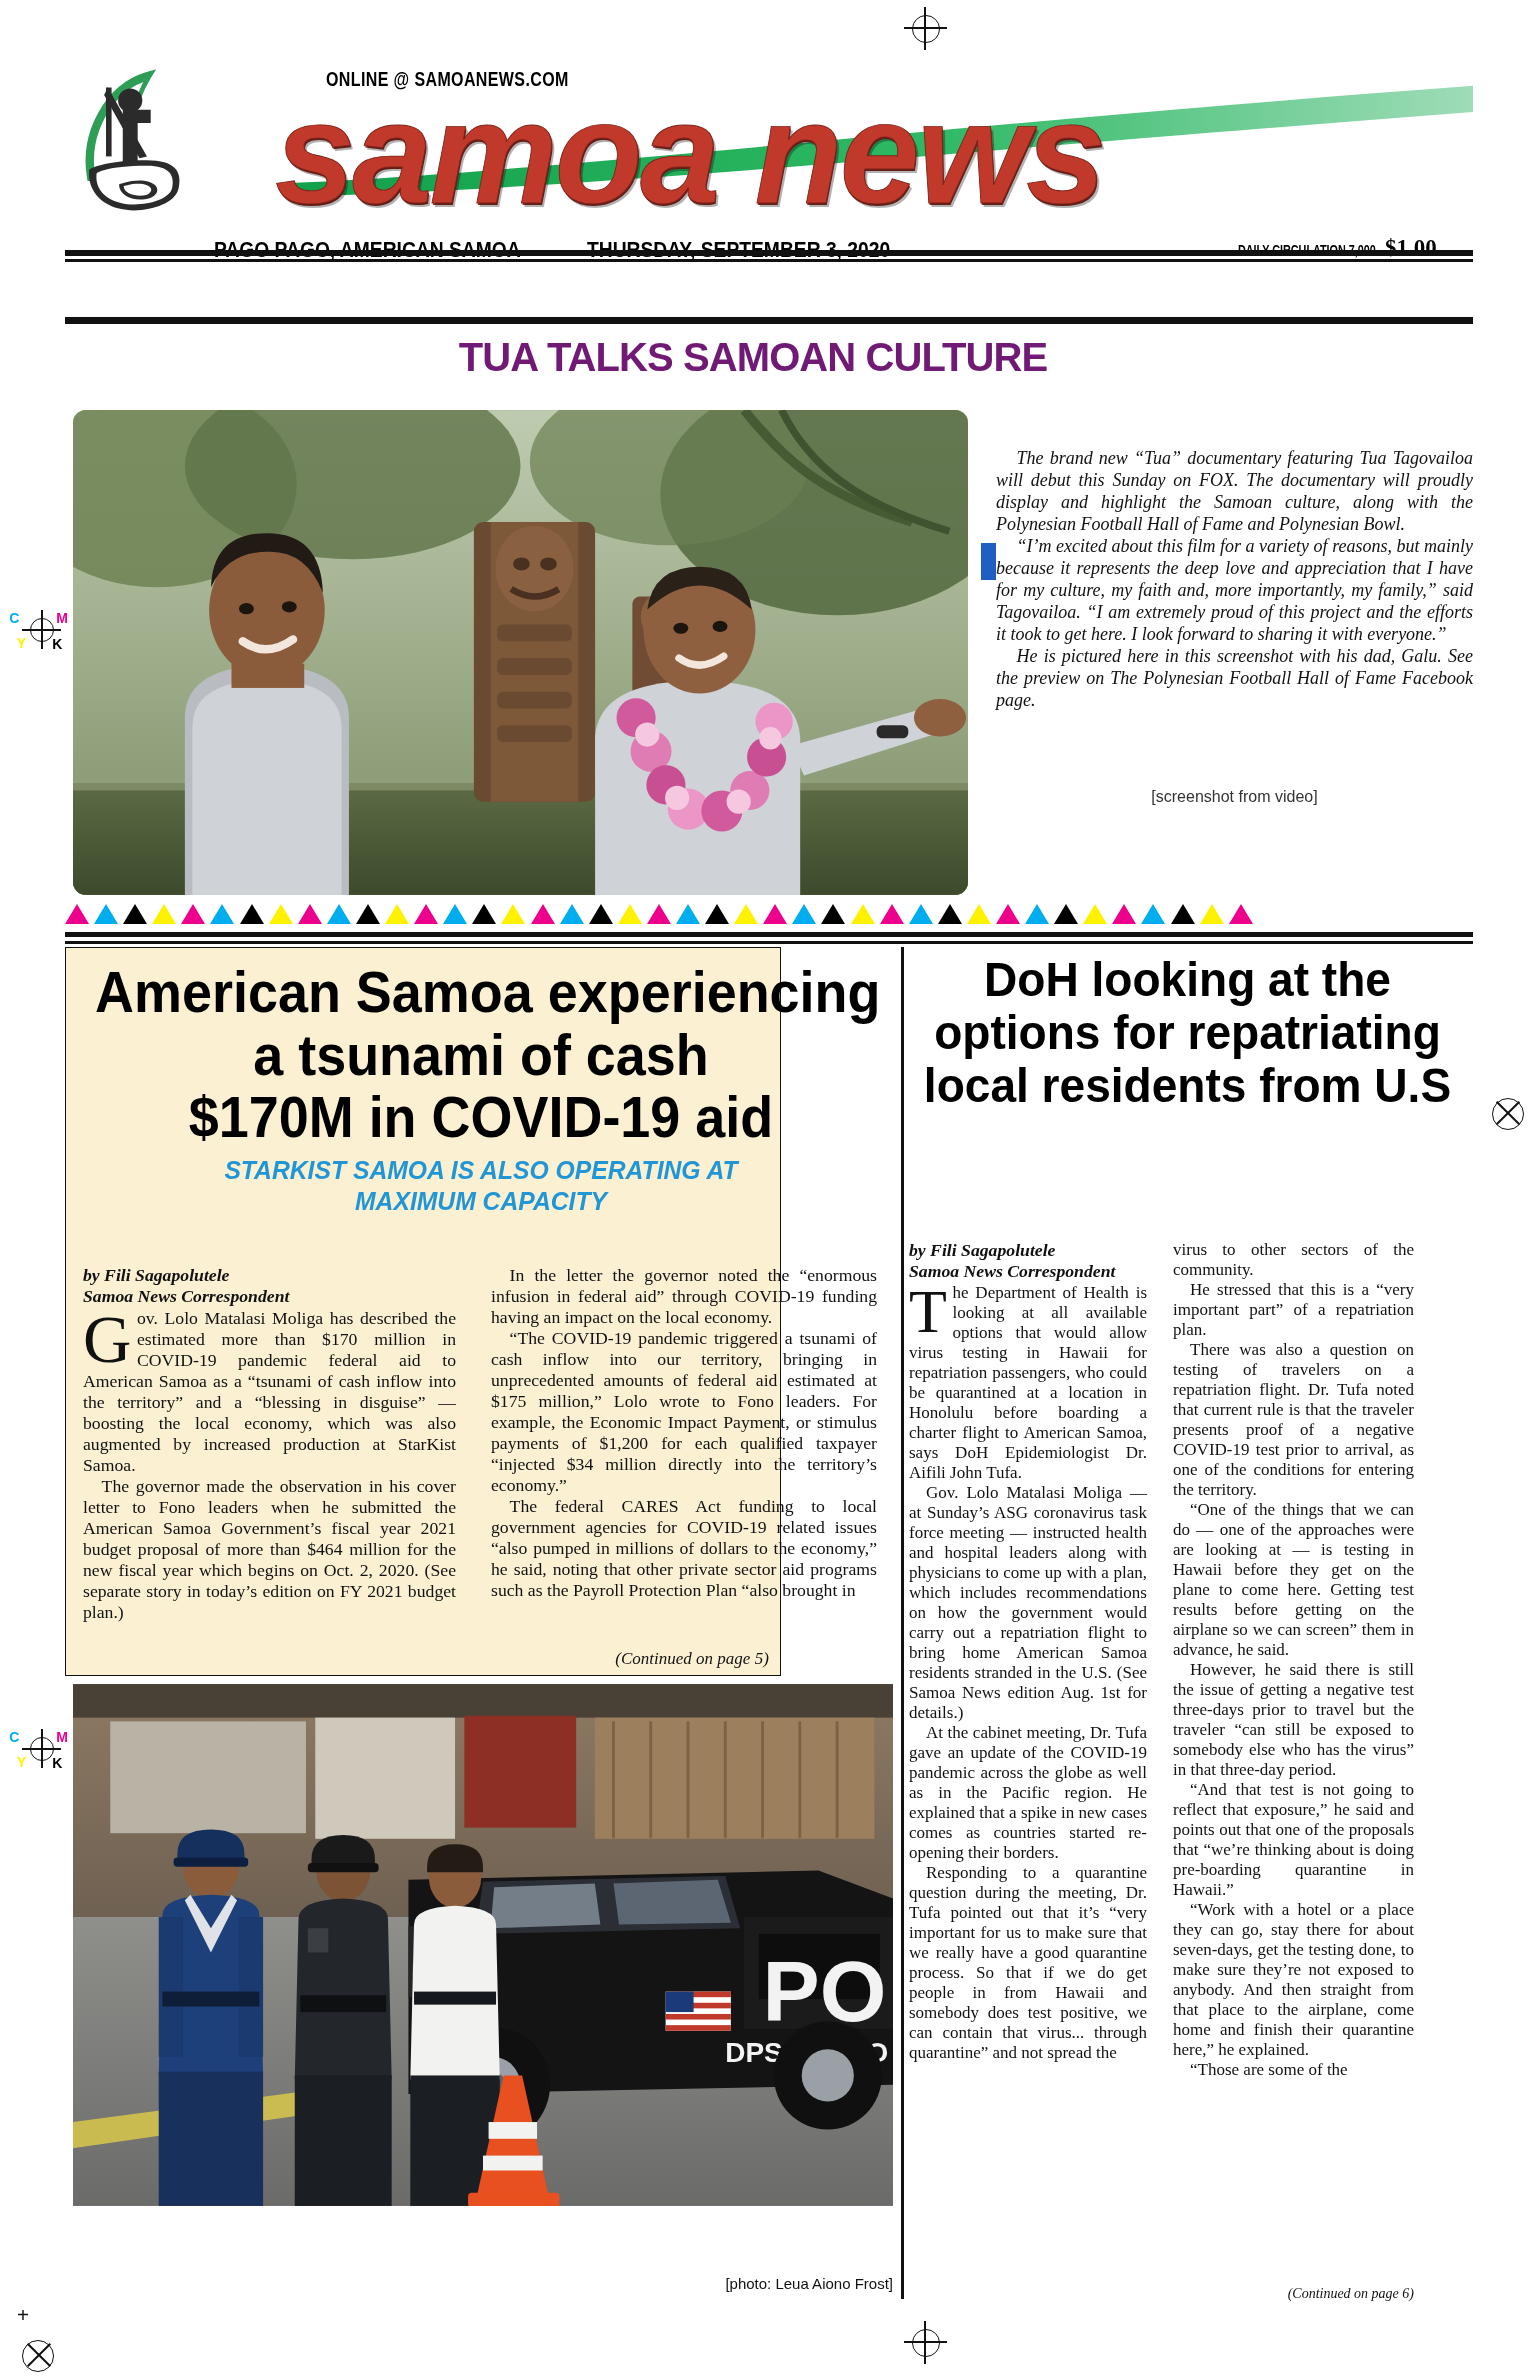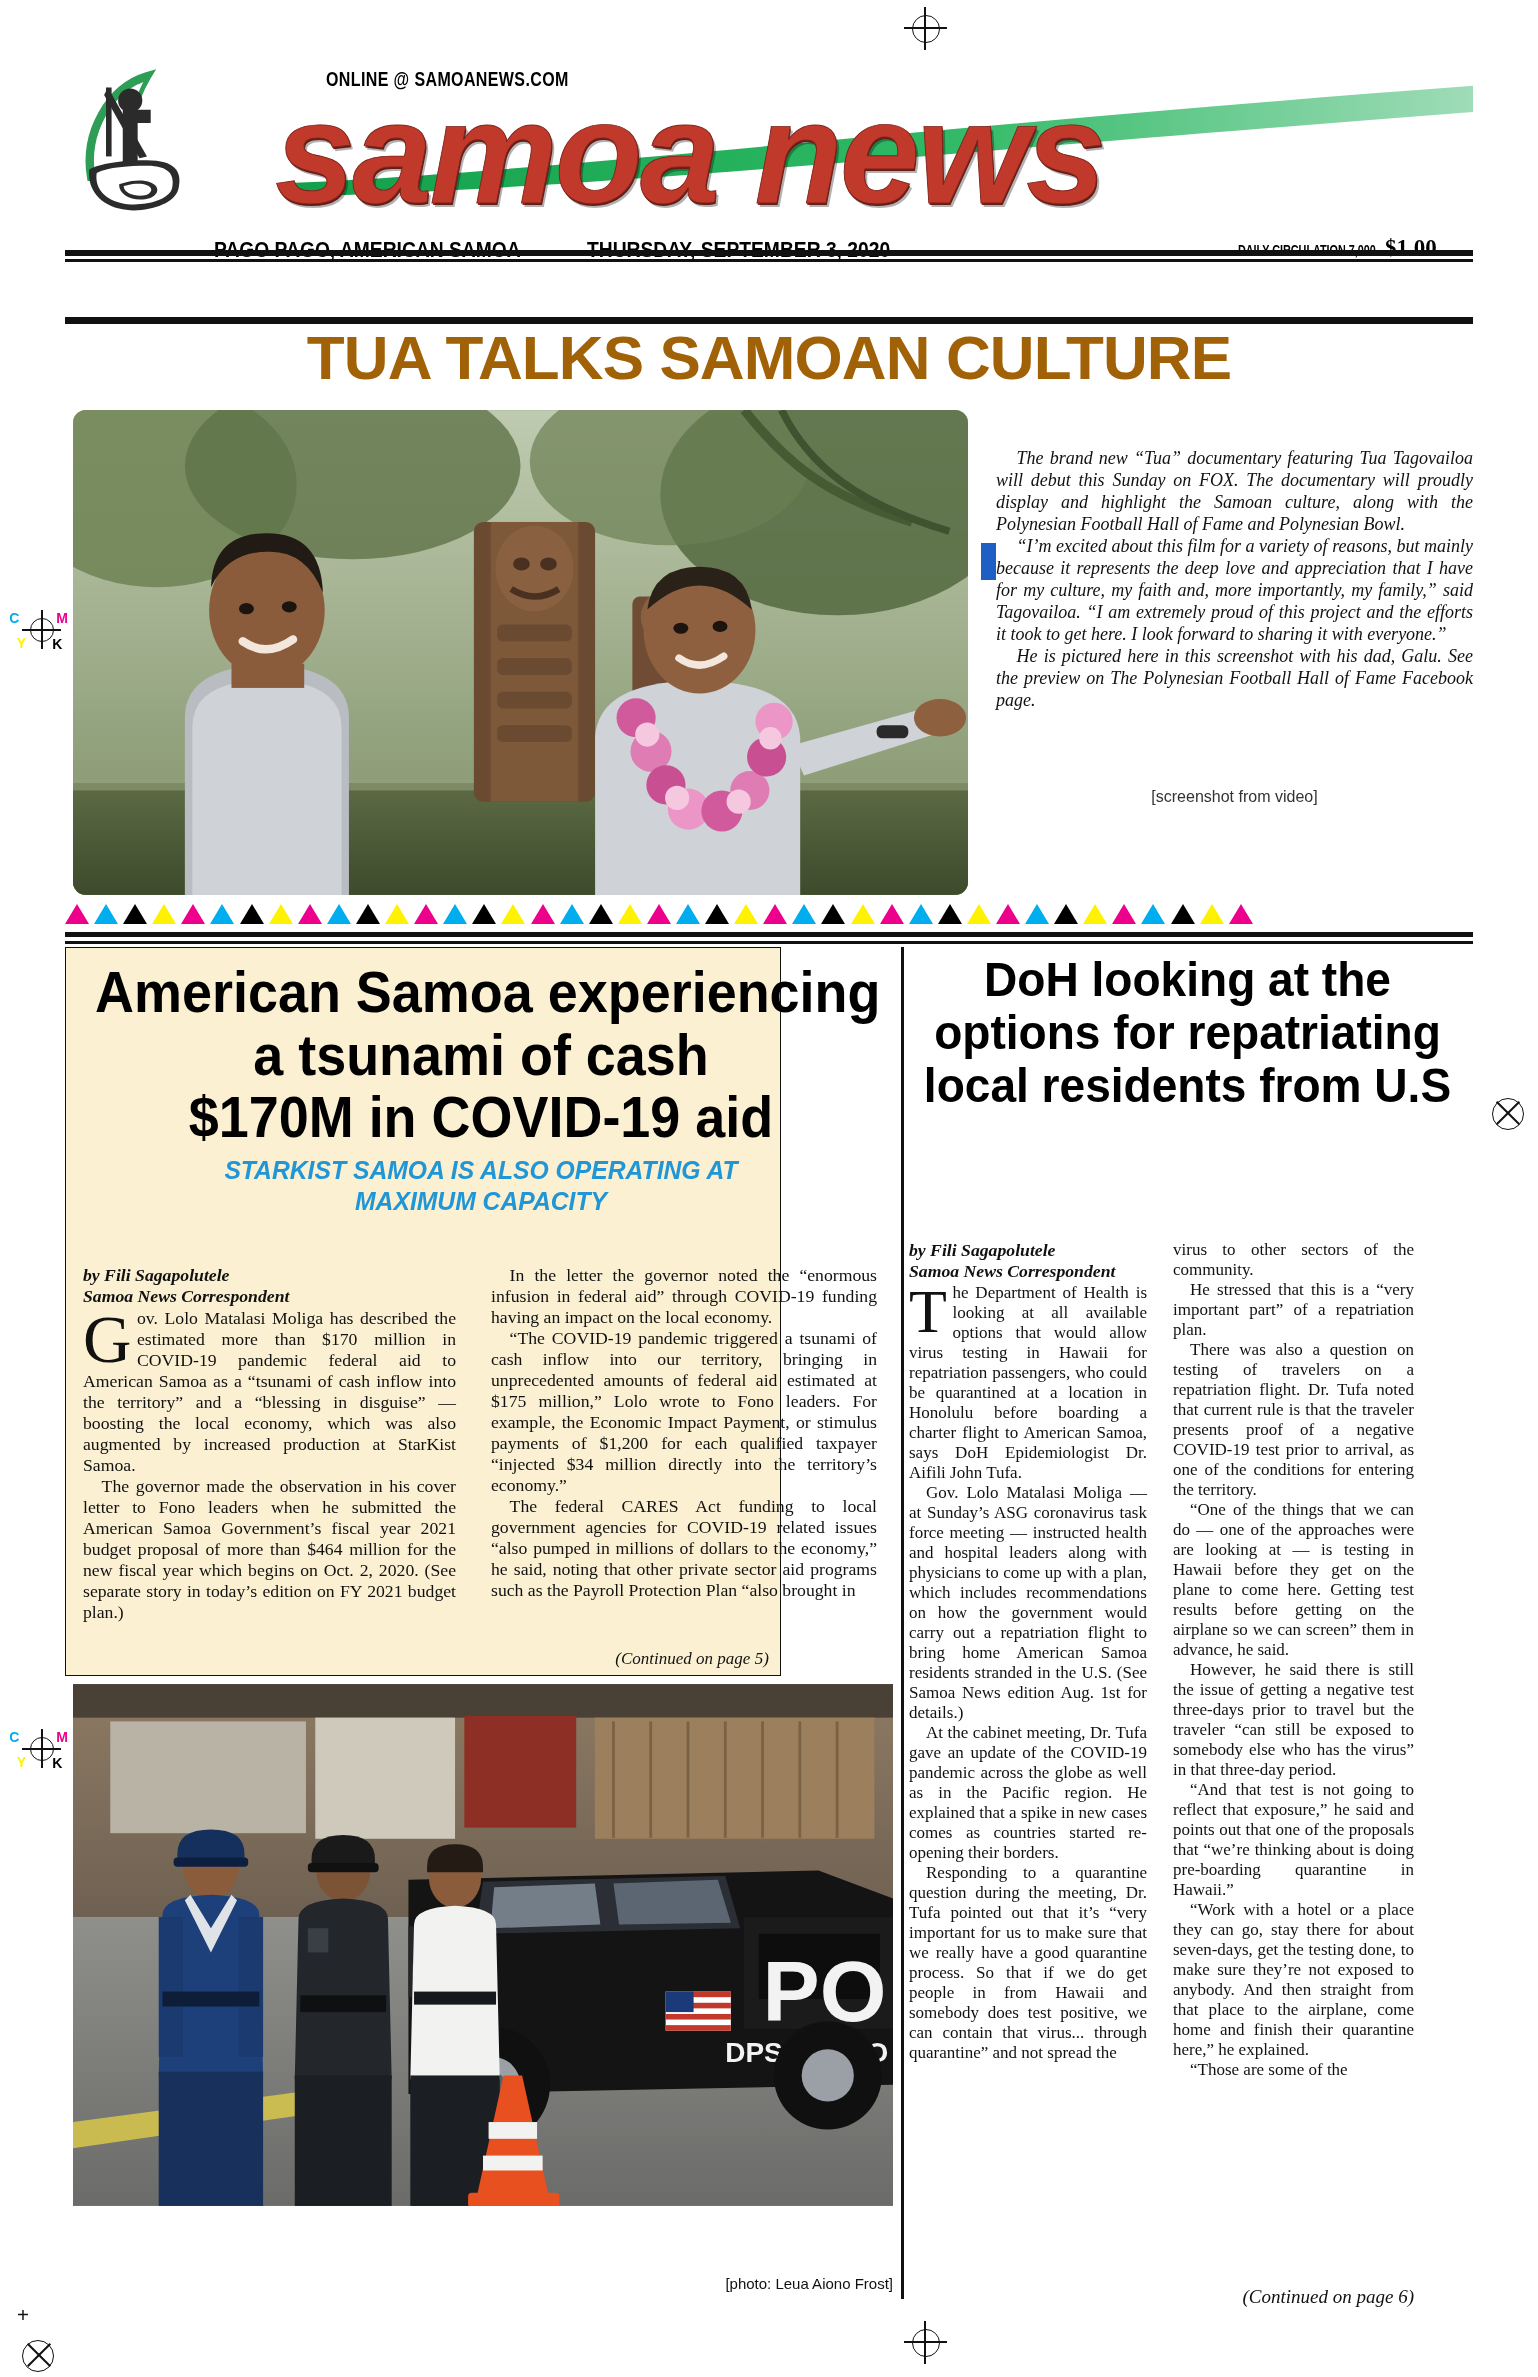--- a/index.html
+++ b/index.html
@@ -83,25 +83,25 @@
   .price-line {
     position:absolute; left:1320px; top:179px;
     font-family:Liberation Serif, serif; font-weight:bold; font-size:23px;
     white-space:nowrap;
   }
 
   .rule-thick { position:absolute; left:65px; width:1408px; background:#111; }
 
   
   .banner-head {
-    position:absolute; left:65px; top:324px; width:1408px; height:67px;
+    position:absolute; left:49px; top:324px; width:1408px; height:67px;
     text-align:center;
     font-family:"Liberation Sans", sans-serif;
-    font-weight:bold; font-size:62px; line-height:67px;
-    color:#a16207; letter-spacing:-0.9px;
+    font-weight:bold; font-size:40px; line-height:67px;
+    color:#701a75; letter-spacing:-0.9px;
     transform-origin:center top;
     white-space:nowrap;
   }
 
   
   .top-photo {
     position:absolute; left:73px; top:410px; width:895px; height:485px;
     border-radius:13px; overflow:hidden; background:#6c7d55;
   }
   .top-photo svg { display:block; }
@@ -185,21 +185,21 @@
     position:absolute; left:902px; top:1124px; width:571px; text-align:center;
     font-family:"Liberation Sans",sans-serif; font-weight:bold;
     font-size:22.4px; line-height:26px; color:#000; letter-spacing:0.3px;
   }
   .rcol1 { position:absolute; left:909px; top:1240px; width:238px; }
   .rcol2 { position:absolute; left:1173px; top:1240px; width:241px; }
   .rcol-body { font-family:"Liberation Serif",serif; font-size:17px; line-height:20px; text-align:justify; color:#111; }
   .rcol-body p { margin:0; text-indent:17px; }
   .cont6 {
     position:absolute; left:1173px; top:2286px; width:241px; text-align:right;
-    font-family:"Liberation Serif",serif; font-style:italic; font-size:19px; color:#111;
+    font-family:"Liberation Serif",serif; font-style:italic; font-size:14px; color:#111;
   }
 
   
   .bot-photo {
     position:absolute; left:73px; top:1684px; width:820px; height:522px;
     overflow:hidden; background:#f0abfc;
   }
 
   .bot-caption {
     position:absolute; left:73px; top:2221px; width:820px;

